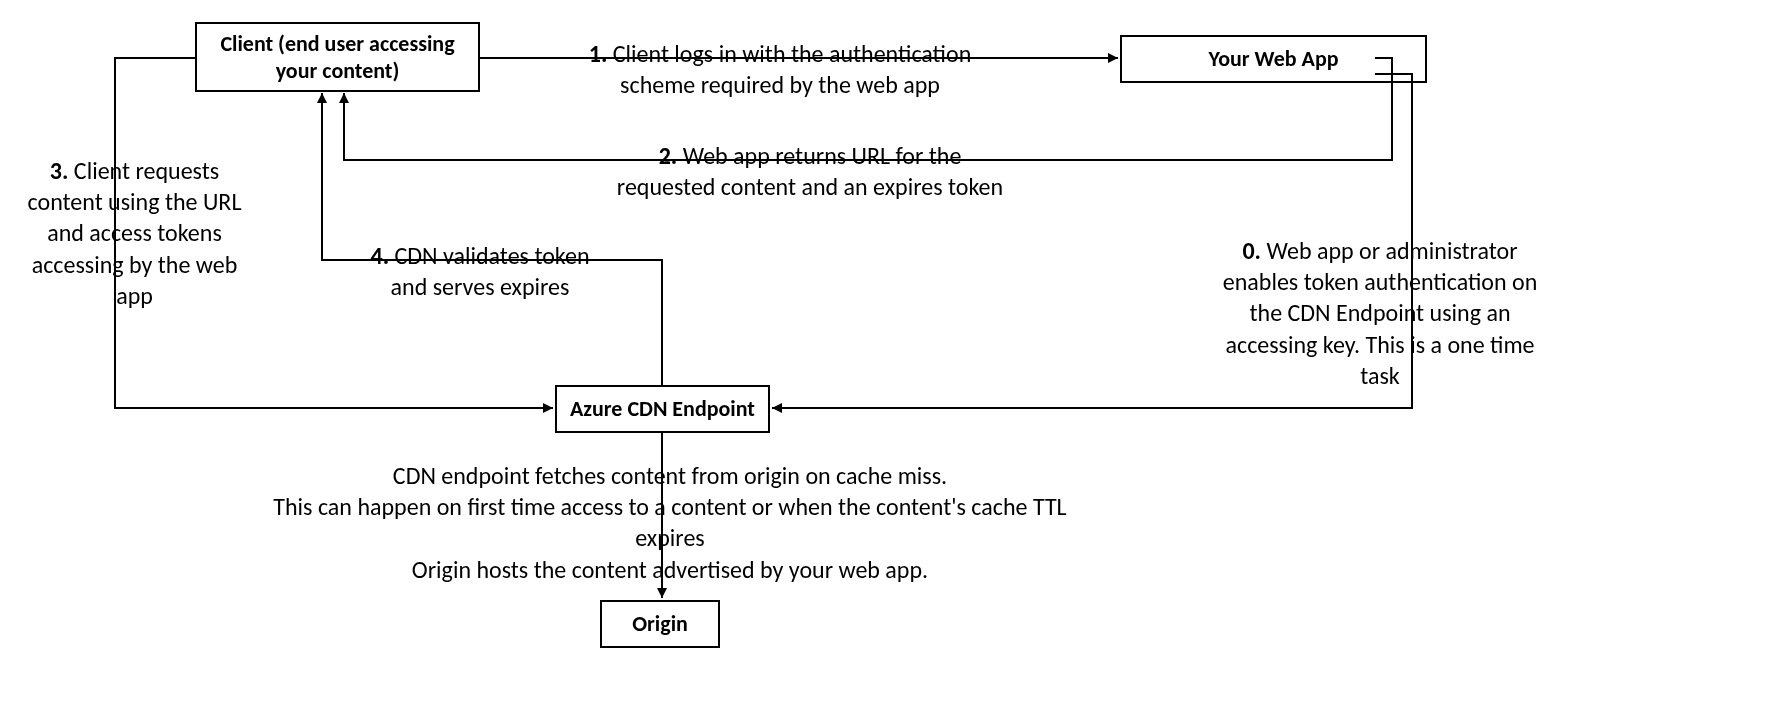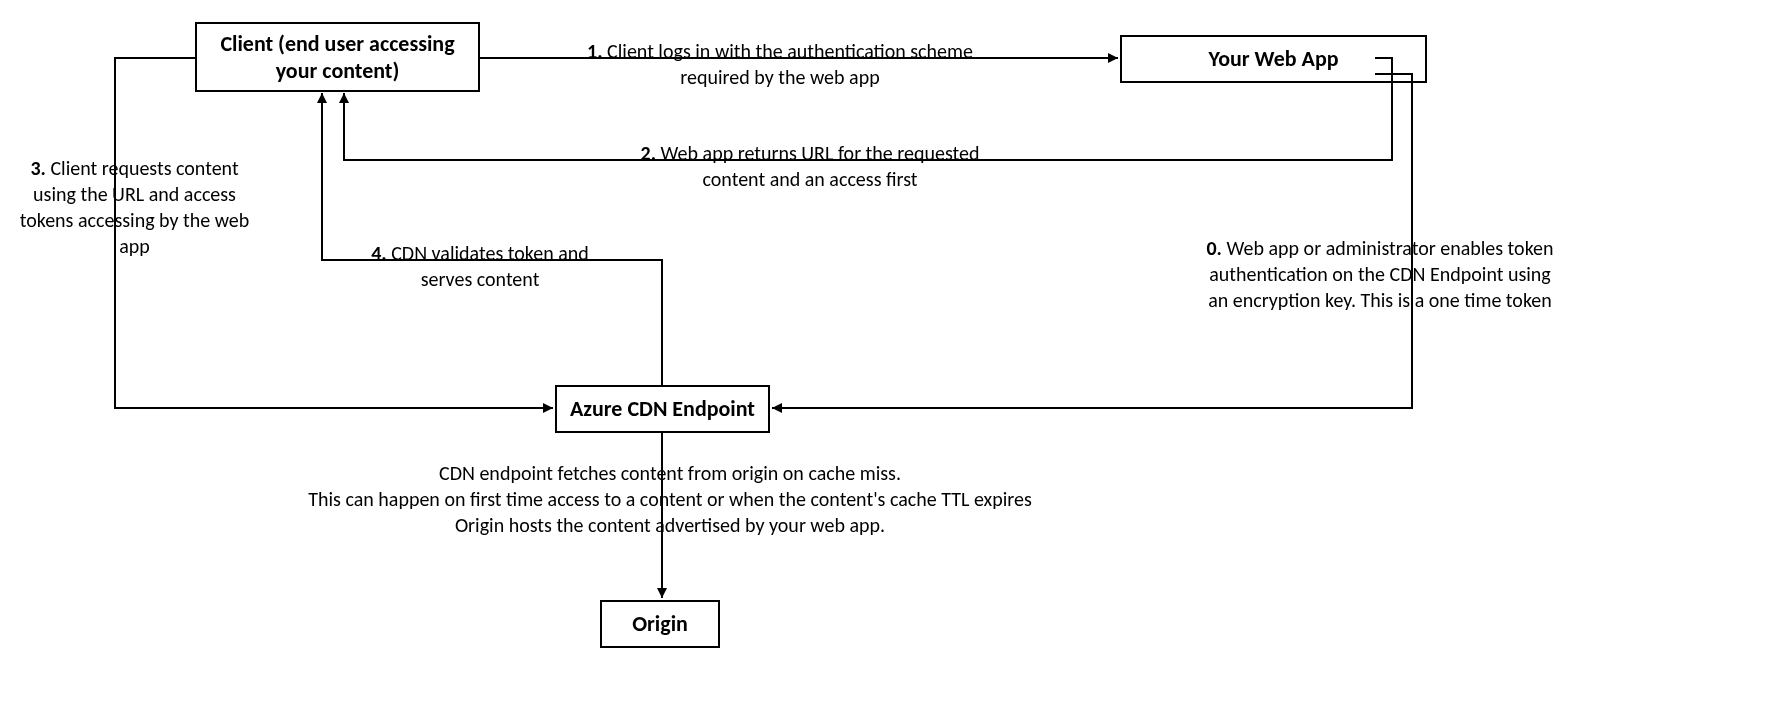--- a/index.html
+++ b/index.html
@@ -25,21 +25,21 @@
     text-align: center;
     font-weight: 700;
     font-size: 22px;
     line-height: 1.25;
     padding: 6px 10px;
     box-sizing: border-box;
   }
   .label {
     position: absolute;
     text-align: center;
-    font-size: 20px;
+    font-size: 24px;
     line-height: 1.3;
   }
   .label b { font-weight: 700; }
   svg.arrows {
     position: absolute;
     left: 0; top: 0;
     width: 1780px;
     height: 707px;
     pointer-events: none;
   }
@@ -80,32 +80,32 @@
     <polyline points="662,385 662,260 322,260 322,93" marker-end="url(#ah)"></polyline>
 
     <line x1="662" y1="433" x2="662" y2="598" marker-end="url(#ah)"></line>
   </svg>
 
   <div class="label" style="left:560px; top:38px; width:440px;">
     <b>1.</b> <span>Client logs in with the authentication scheme required by the web app</span>
   </div>
 
   <div class="label" style="left:610px; top:140px; width:400px;">
-    <b>2.</b> <span>Web app returns URL for the requested content and an access first</span>
+    <b>2.</b> <span>Web app returns URL for the requested content and an expires token</span>
   </div>
 
   <div class="label" style="left:1205px; top:235px; width:350px;">
-    <b>0.</b> <span>Web app or administrator enables token authentication on the CDN Endpoint using an encryption key. This is a one time token</span>
+    <b>0.</b> <span>Web app or administrator enables token authentication on the CDN Endpoint using an accessing key. This is a one time task</span>
   </div>
 
   <div class="label" style="left:12px; top:155px; width:245px;">
     <b>3.</b> <span>Client requests content using the URL and access tokens accessing by the web app</span>
   </div>
 
   <div class="label" style="left:350px; top:240px; width:260px;">
-    <b>4.</b> <span>CDN validates token and serves content</span>
+    <b>4.</b> <span>CDN validates token and serves expires</span>
   </div>
 
   <div class="label" style="left:270px; top:460px; width:800px; white-space:pre-line;">CDN endpoint fetches content from origin on cache miss.
 This can happen on first time access to a content or when the content's cache TTL expires
 Origin hosts the content advertised by your web app.</div>
 
 </div>
 
 </body></html>

